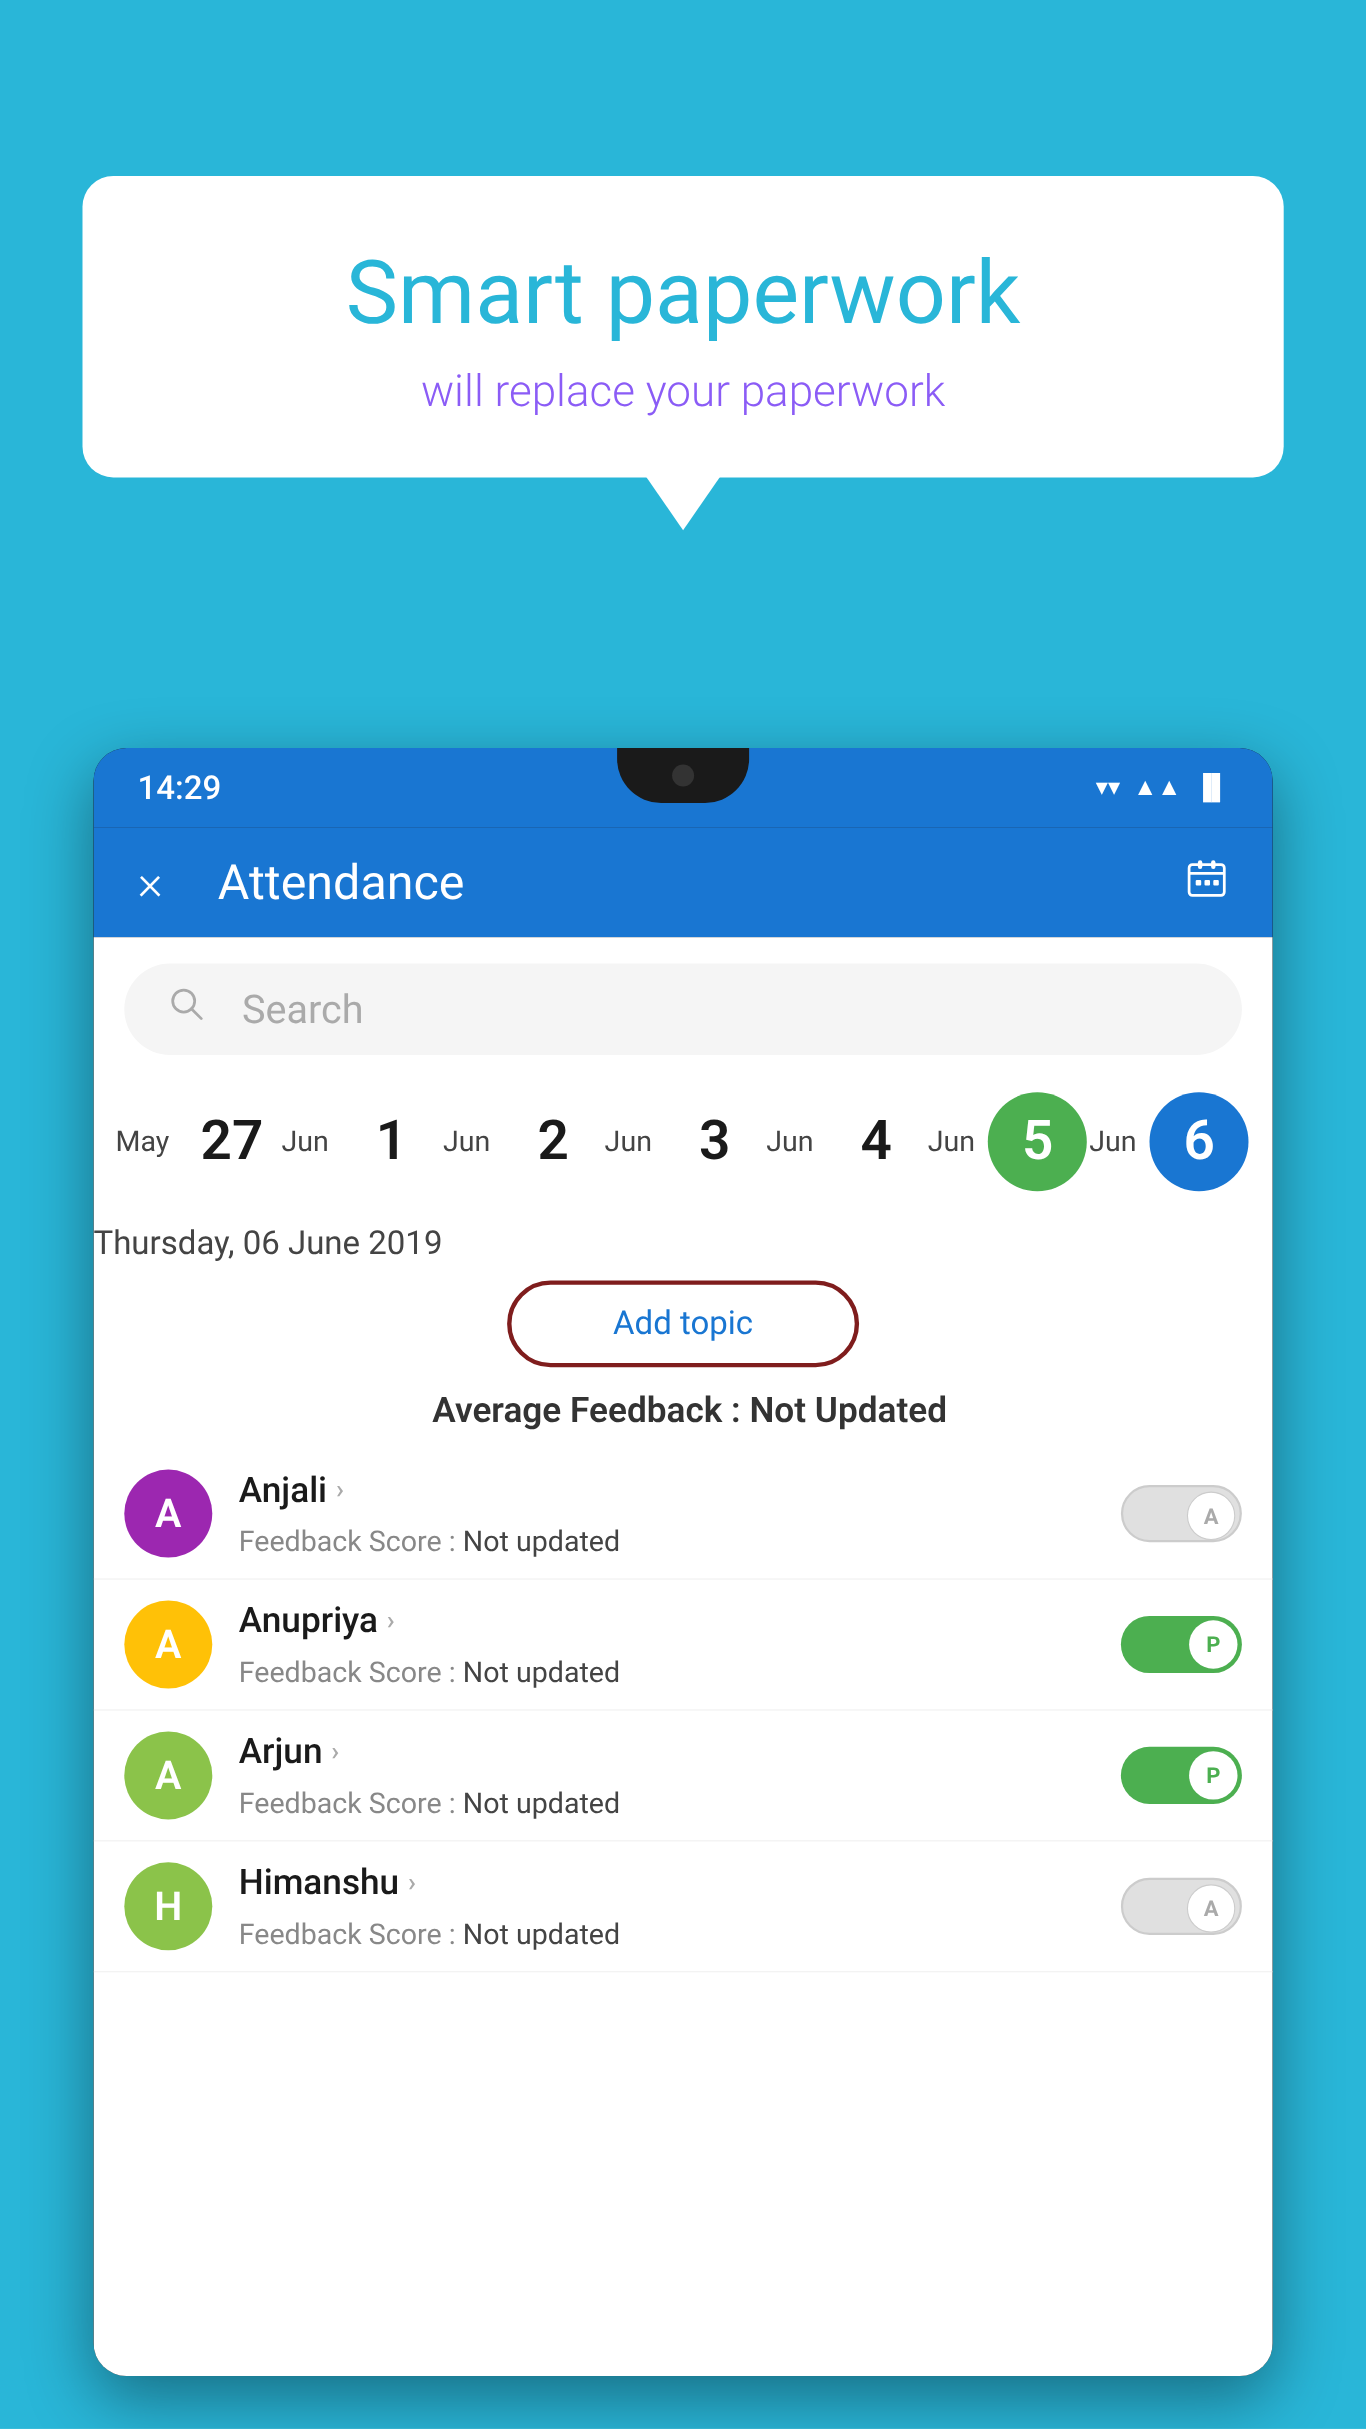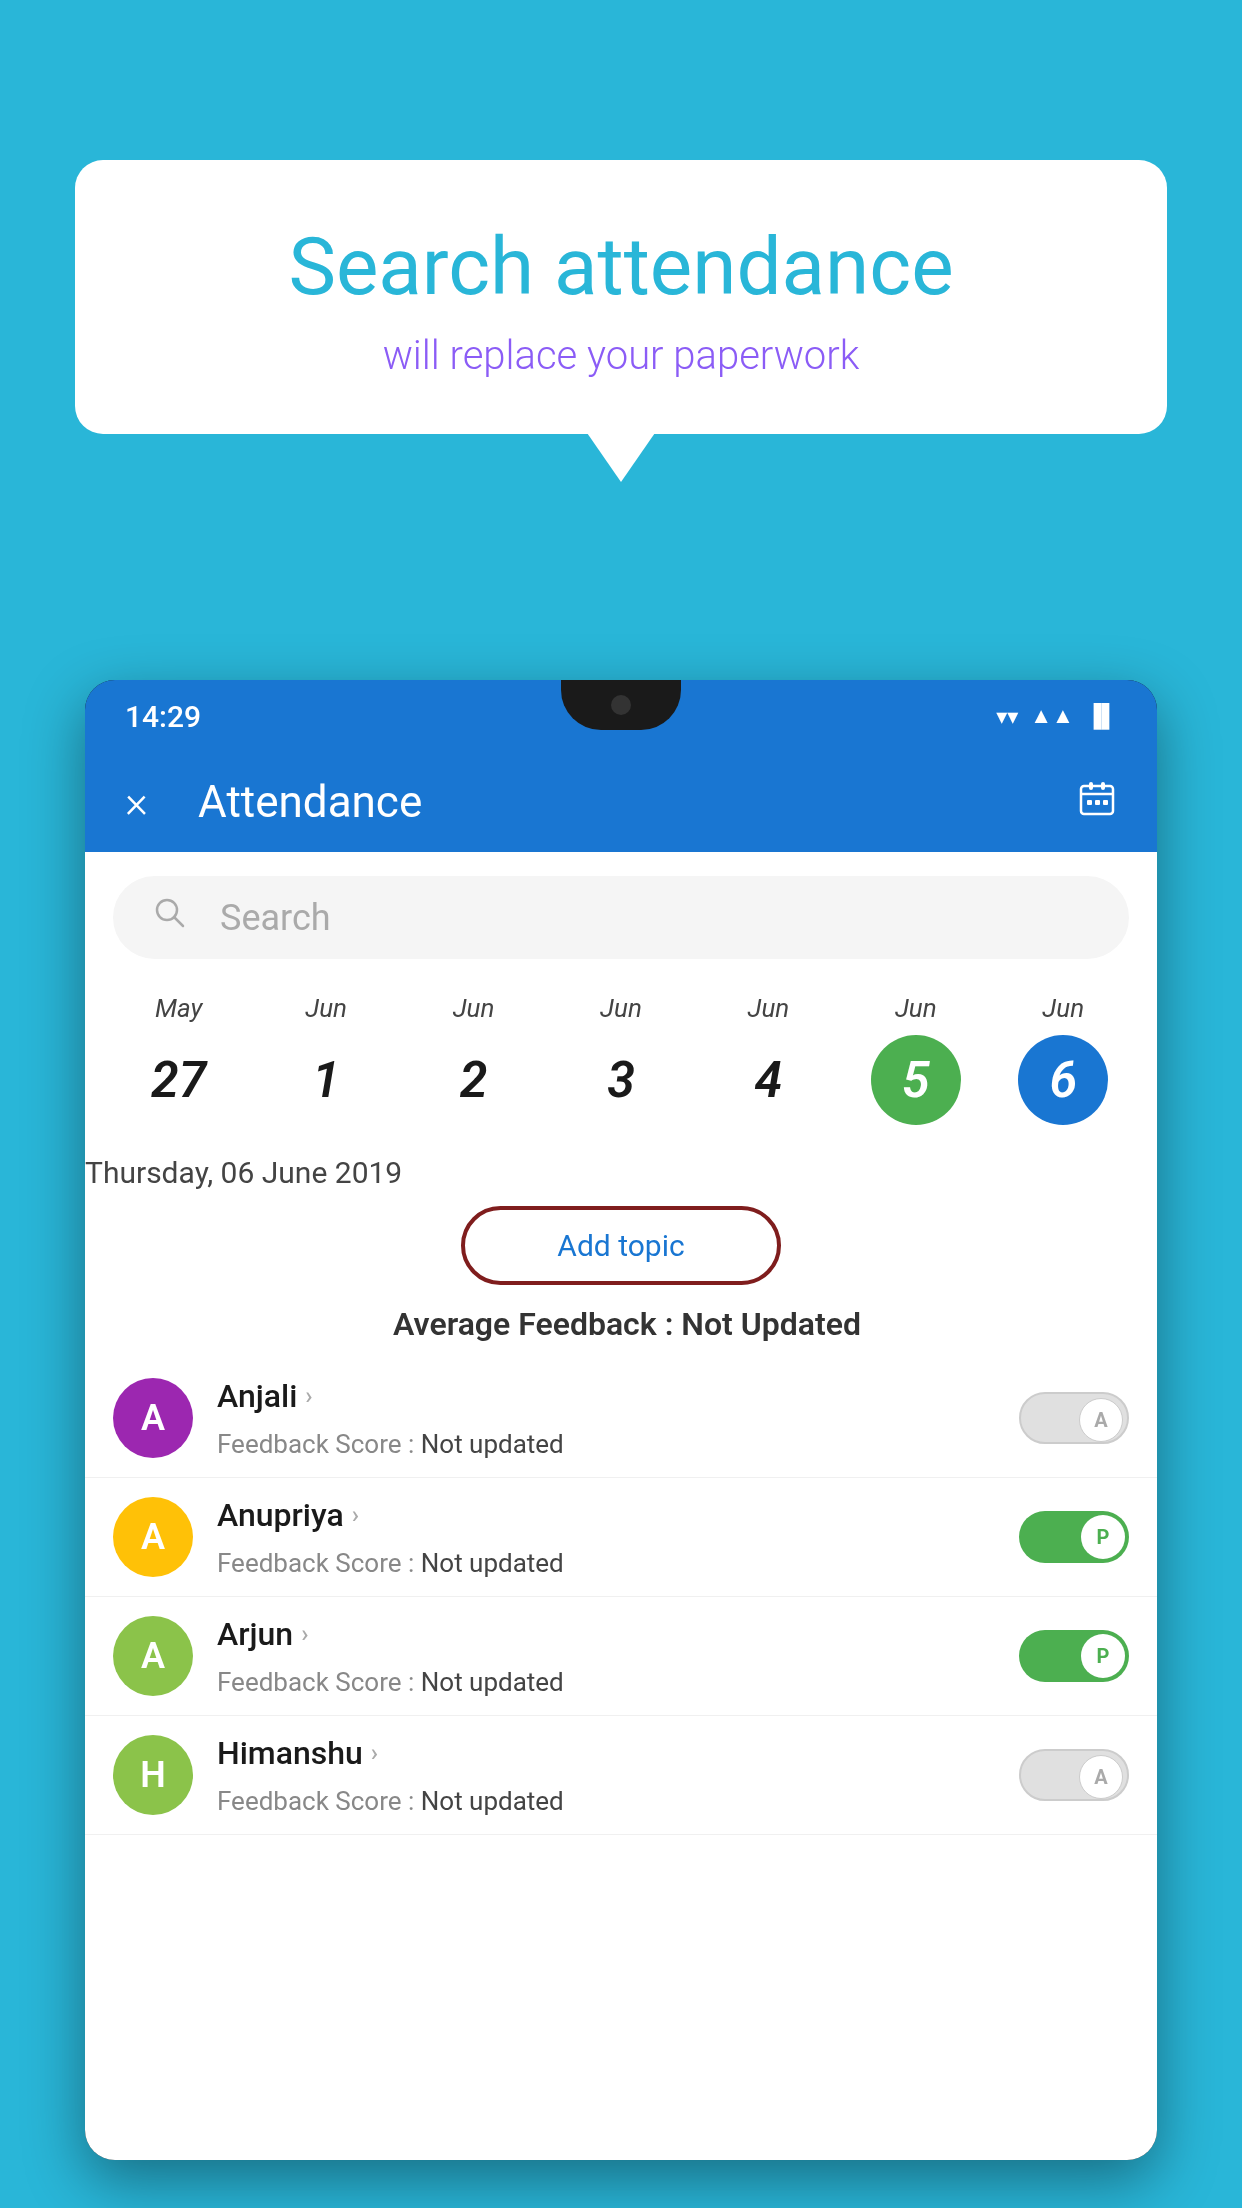--- a/index.html
+++ b/index.html
@@ -178,24 +178,22 @@
     
     .calendar-strip {
       display: flex;
       align-items: flex-start;
       padding: 10px 20px 20px;
       gap: 0;
     }
     .cal-day {
       flex: 1;
       display: flex;
-      flex-direction: column;
       align-items: center;
       gap: 12px;
-      font-style: italic;
     }
     .cal-month {
       font-size: 26px;
       color: #444;
       font-weight: 400;
     }
     .cal-num {
       font-size: 50px;
       font-weight: 600;
       color: #1a1a1a;
@@ -334,21 +332,21 @@
       background: white;
       color: #4CAF50;
     }
   </style>
 </head>
 <body>
 
 <div style="position:absolute;inset:0;background:#29B6D8;"></div>
 
 <div class="speech-bubble">
-  <div class="bubble-title">Search attendance</div>
+  <div class="bubble-title">Smart paperwork</div>
   <div class="bubble-subtitle">will replace your paperwork</div>
 </div>
 
 <div class="phone-wrapper">
   <div class="phone-frame">
 
     <div class="phone-status-bar">
       <span class="status-time">14:29</span>
 
       <div class="notch">

